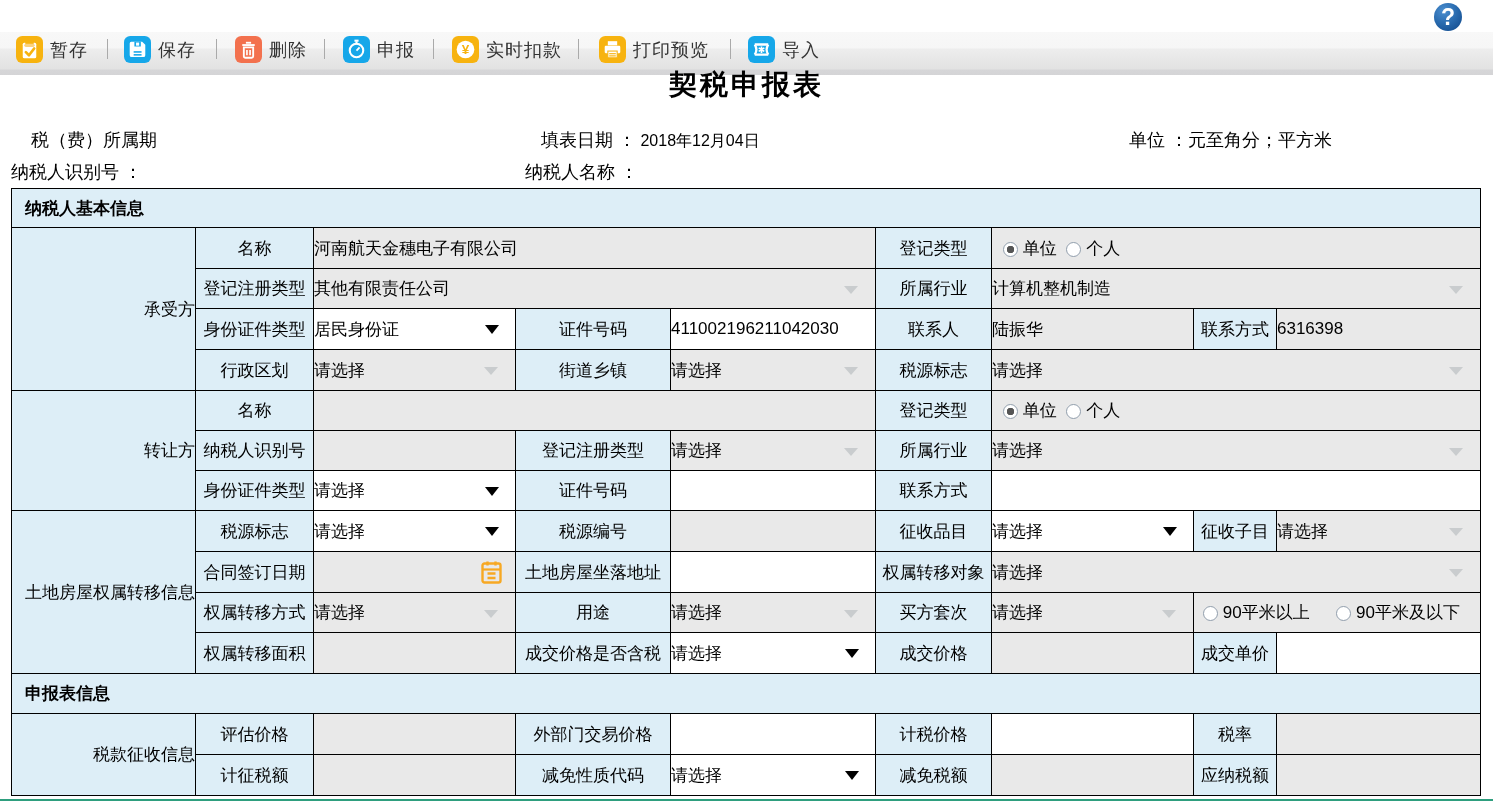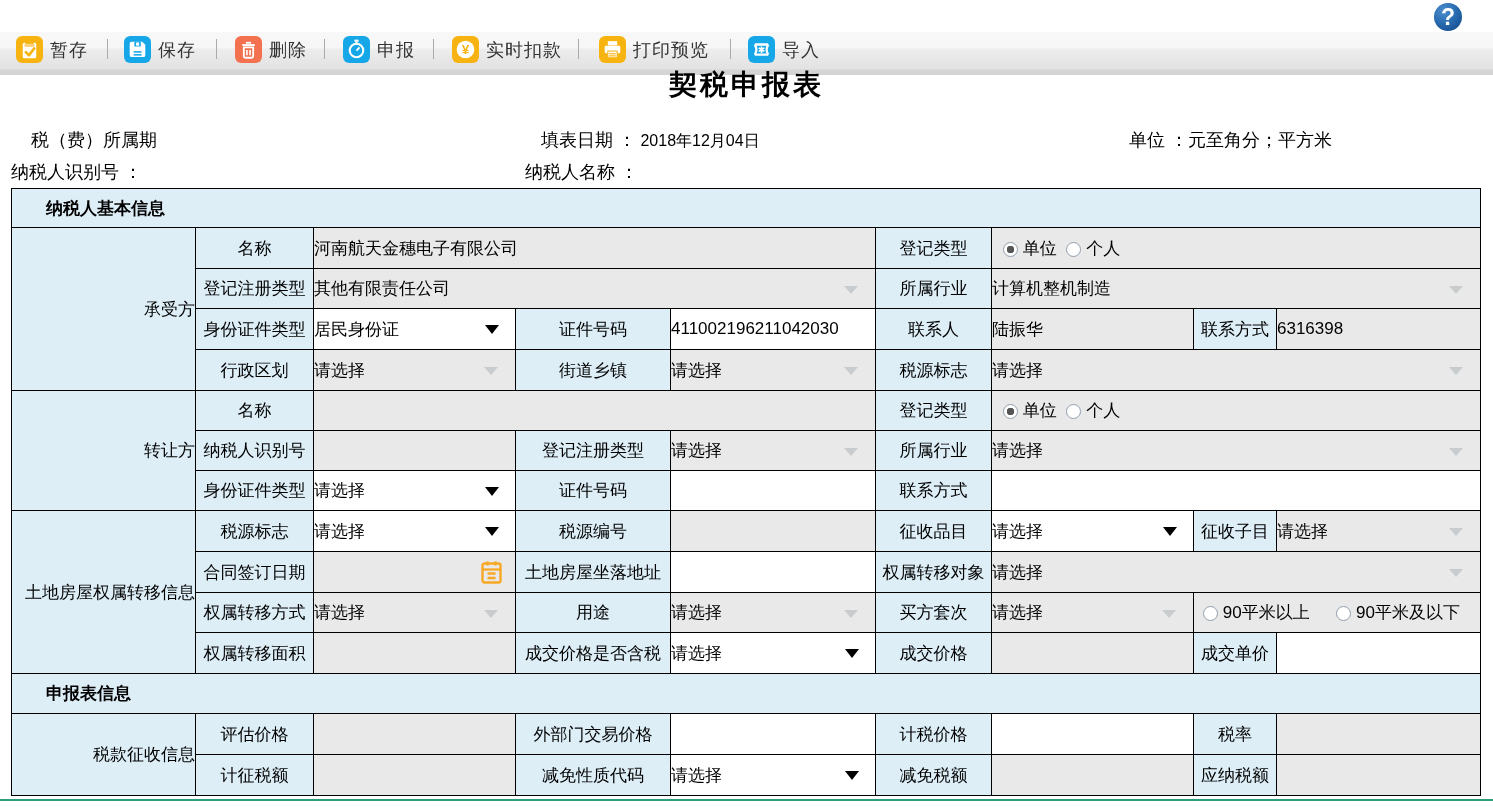--- a/index.html
+++ b/index.html
@@ -14,21 +14,21 @@
 .tlab { font-size:18px; color:#333; margin-left:7px; letter-spacing:1px; }
 .tsep { position:absolute; top:7px; width:1px; height:20px; background:#aaa; }
 #help { position:absolute; left:1434px; top:3px; width:28px; height:28px; border-radius:50%;
   background:radial-gradient(circle at 10px 8px,#4c8fd0 0%,#2a6cb0 45%,#0d4486 100%);
   color:#fff; font-weight:bold; font-size:23px; text-align:center; line-height:29px; }
 #title { position:absolute; left:0; top:66px; width:1493px; text-align:center;
   font-family:"Liberation Serif",serif; font-weight:bold; font-size:28px; letter-spacing:3px; color:#000; }
 .meta { position:absolute; font-size:18px; color:#000; white-space:nowrap; }
 #tbl { position:absolute; left:11px; top:188px; border-collapse:collapse; table-layout:fixed; }
 #tbl td { border:1px solid #000; font-size:17px; color:#000; overflow:hidden; white-space:nowrap; position:relative; }
-td.sec { background:#ddeef7; font-weight:bold; font-size:18px; padding-left:34px; }
+td.sec { background:#ddeef7; font-weight:bold; font-size:18px; padding-left:13px; }
 td.grp { background:#ddeef7; text-align:right; }
 td.lbl { background:#ddeef7; text-align:center; }
 td.gi { background:#e9e9e9; padding-left:0; }
 td.wi { background:#fff; padding-left:0; }
 .ph { color:#a6a6a6; }
 .selg:after { content:""; position:absolute; right:17px; top:50%; margin-top:-3px;
   border-left:7px solid transparent; border-right:7px solid transparent; border-top:8px solid #c9ccce; }
 .selb:after { content:""; position:absolute; right:16px; top:50%; margin-top:-4px;
   border-left:7px solid transparent; border-right:7px solid transparent; border-top:9px solid #000; }
 .rad { display:inline-block; width:15px; height:15px; border:1px solid #919eac; border-radius:50%;

